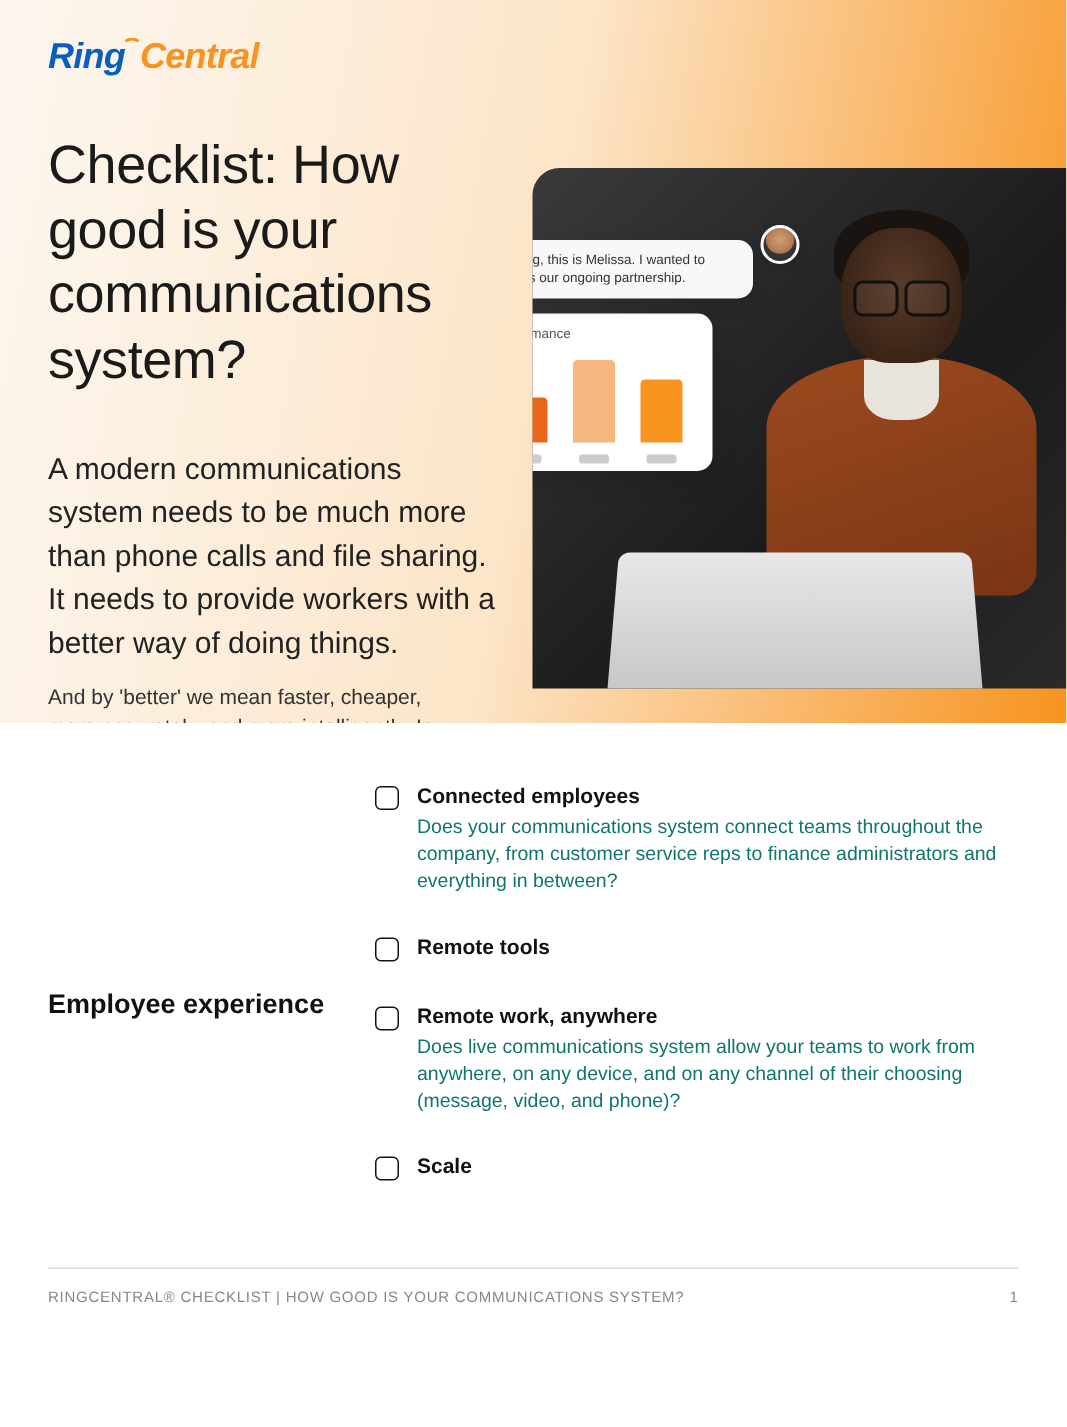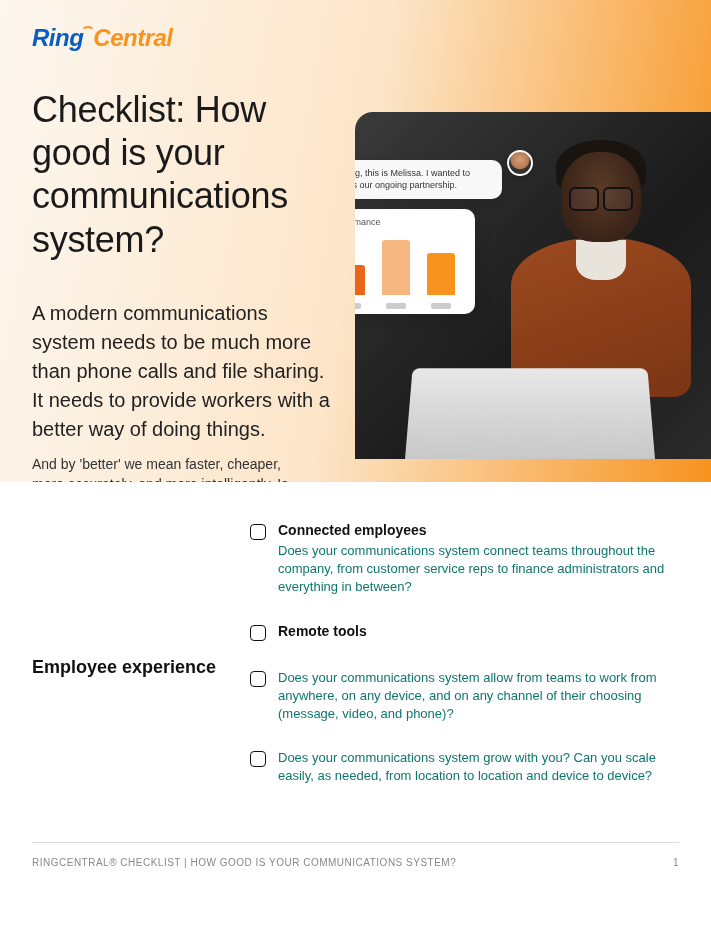--- a/index.html
+++ b/index.html
@@ -265,28 +265,29 @@
       <div class="item">
         <div class="checkbox"></div>
         <div class="item-body">
           <div class="item-title">Remote tools</div>
         </div>
       </div>
 
       <div class="item">
         <div class="checkbox"></div>
         <div class="item-body">
-          <div class="item-desc">Does your communications system allow from teams to work from anywhere, on any device, and on any channel of their choosing (message, video, and phone)?</div>
-        </div>
-      </div>
-
-      <div class="item">
-        <div class="checkbox"></div>
-        <div class="item-body">
-          <div class="item-desc">Does your communications system grow with you? Can you scale easily, as needed, from location to location and device to device?</div>
+          <div class="item-title">Remote work, anywhere</div>
+          <div class="item-desc">Does live communications system allow your teams to work from anywhere, on any device, and on any channel of their choosing (message, video, and phone)?</div>
+        </div>
+      </div>
+
+      <div class="item">
+        <div class="checkbox"></div>
+        <div class="item-body">
+          <div class="item-title">Scale</div>
         </div>
       </div>
 
     </div>
   </div>
 </div>
 
 <div class="footer">
   <span>RINGCENTRAL® CHECKLIST | HOW GOOD IS YOUR COMMUNICATIONS SYSTEM?</span>
   <span>1</span>

